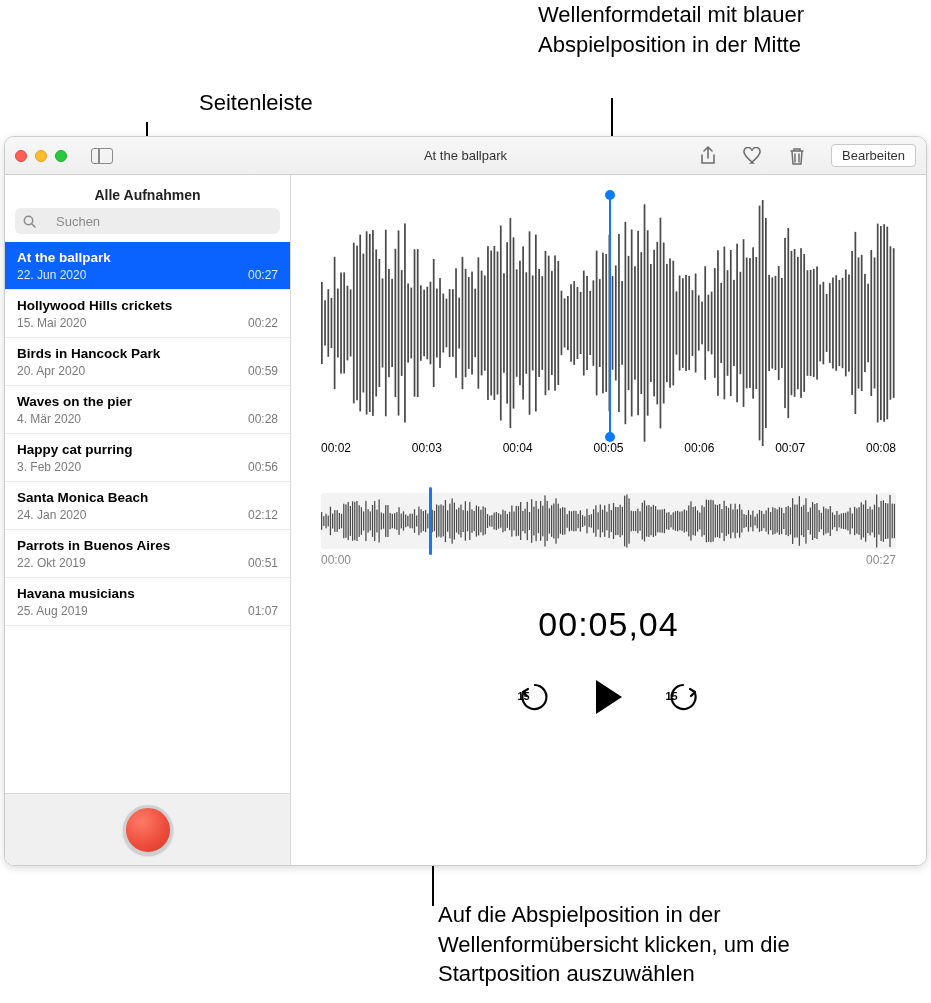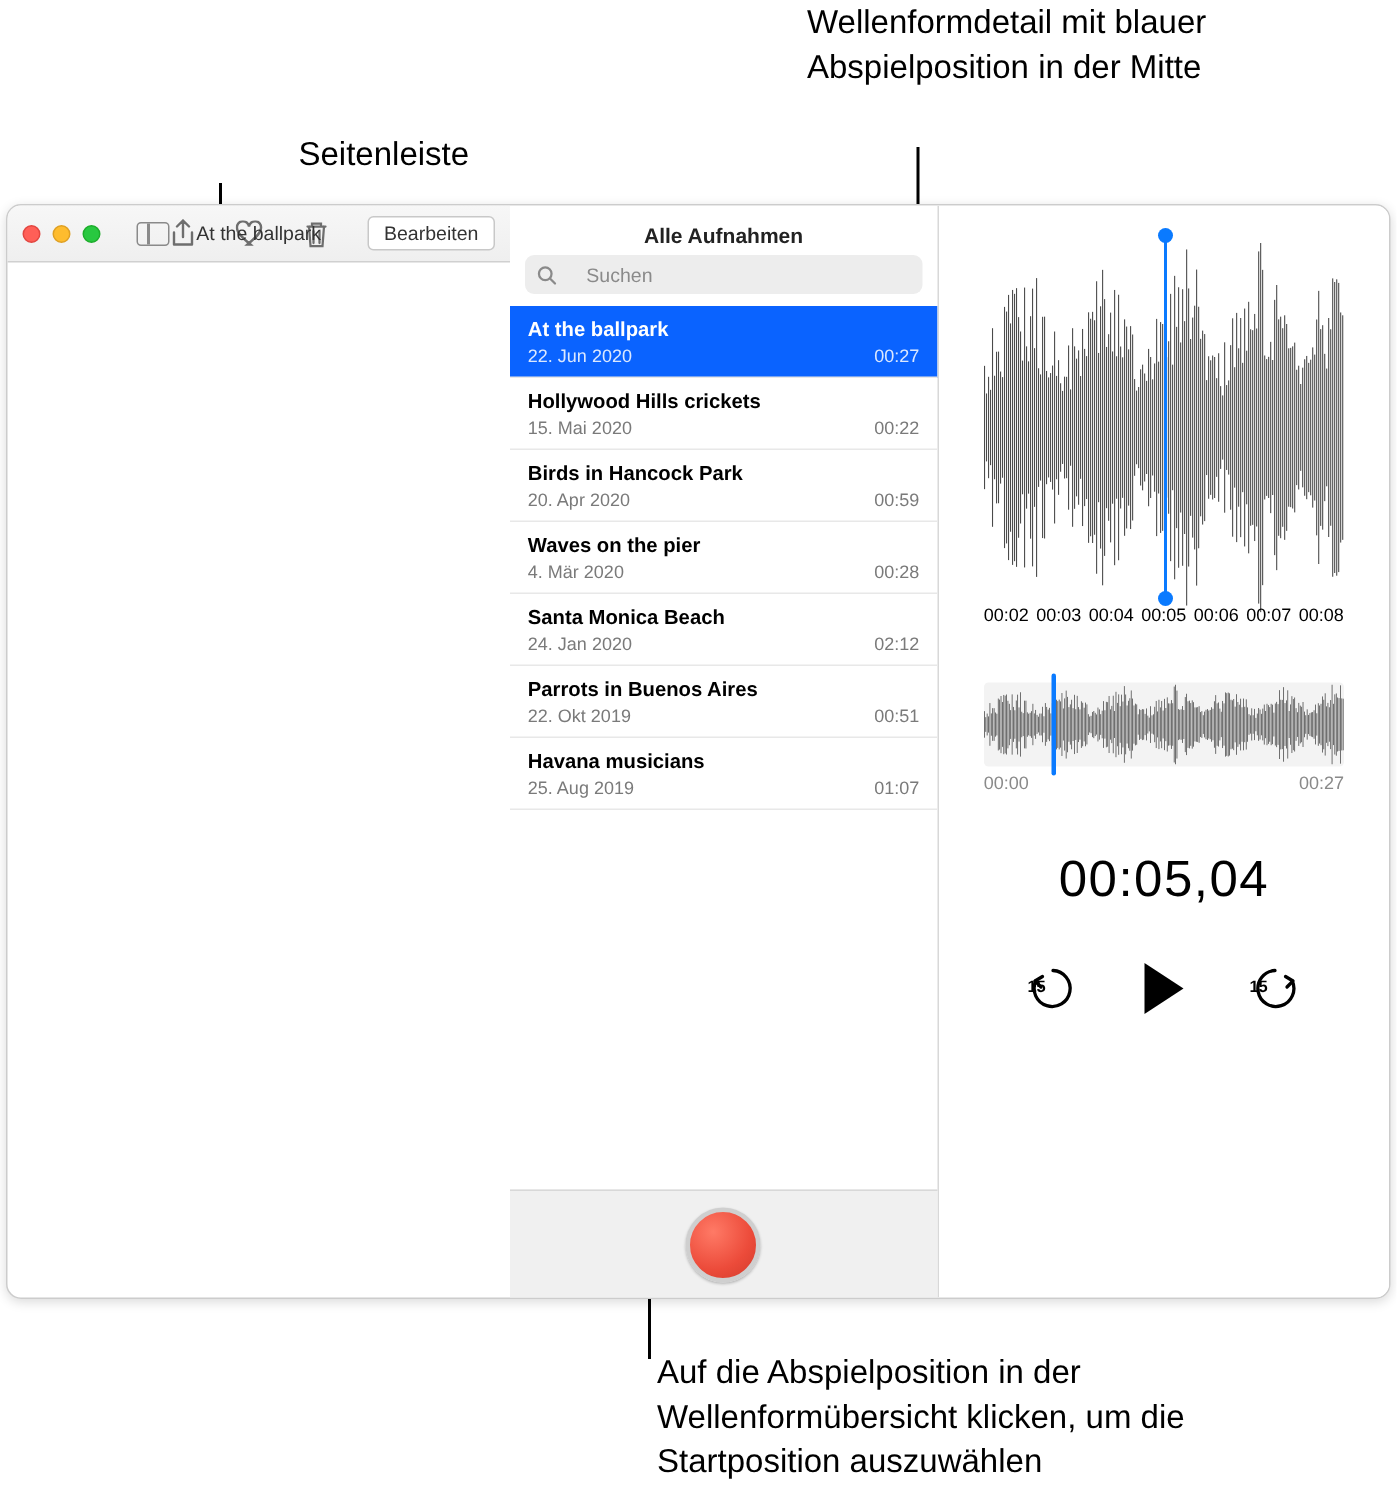--- a/index.html
+++ b/index.html
@@ -26,20 +26,21 @@
     top: 136px;
     left: 4px;
     width: 923px;
     height: 730px;
     border: 1px solid #ccc;
     border-radius: 10px;
     overflow: hidden;
     box-shadow: 0 2px 8px rgba(0,0,0,0.15);
     background: #fff;
     display: flex;
+    flex-direction: column;
   }
   .titlebar {
     height: 38px;
     background: linear-gradient(#f7f7f7,#efefef);
     border-bottom: 1px solid #d0d0d0;
     display: flex;
     align-items: center;
     padding: 0 10px;
     position: relative;
     flex-shrink: 0;
@@ -225,20 +226,27 @@
             <div class="r-sub">
               <span>20. Apr 2020</span>
               <span>00:59</span>
             </div>
           </div>
           <div class="row">
             <div class="r-title">Waves on the pier</div>
             <div class="r-sub">
               <span>4. Mär 2020</span>
               <span>00:28</span>
+            </div>
+          </div>
+          <div class="row">
+            <div class="r-title">Happy cat purring</div>
+            <div class="r-sub">
+              <span>3. Feb 2020</span>
+              <span>00:56</span>
             </div>
           </div>
           <div class="row">
             <div class="r-title">Santa Monica Beach</div>
             <div class="r-sub">
               <span>24. Jan 2020</span>
               <span>02:12</span>
             </div>
           </div>
           <div class="row">

